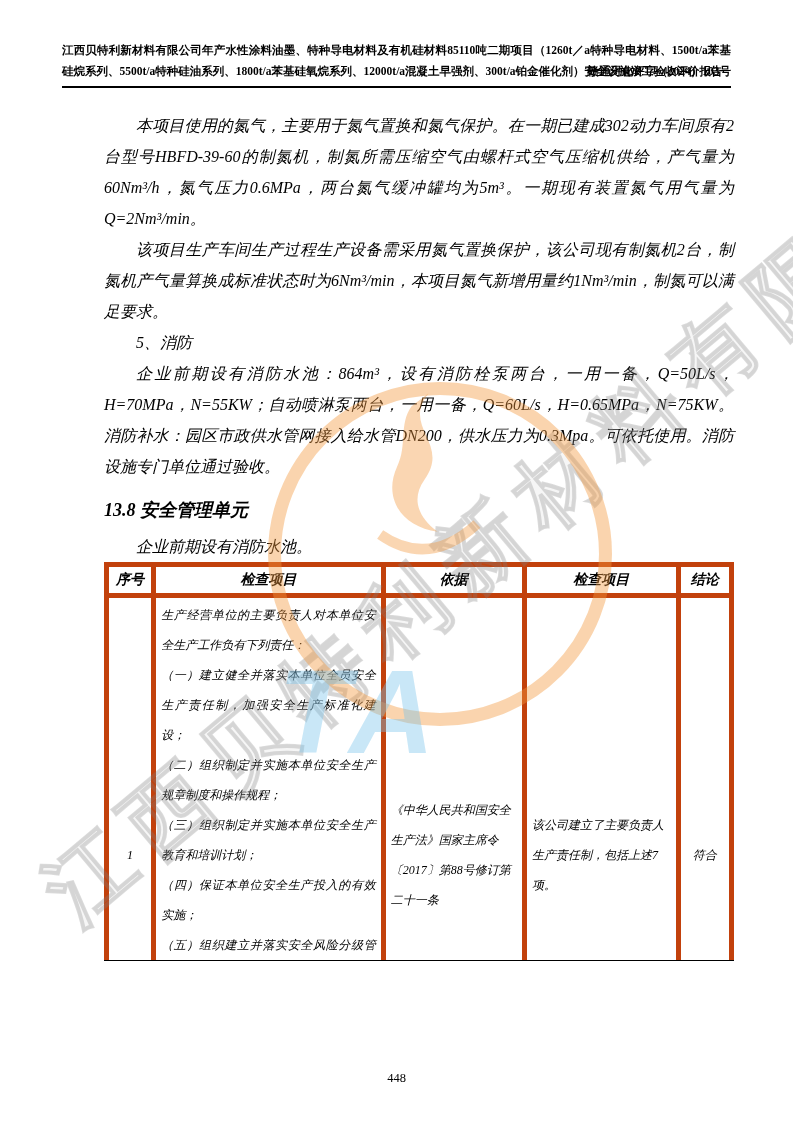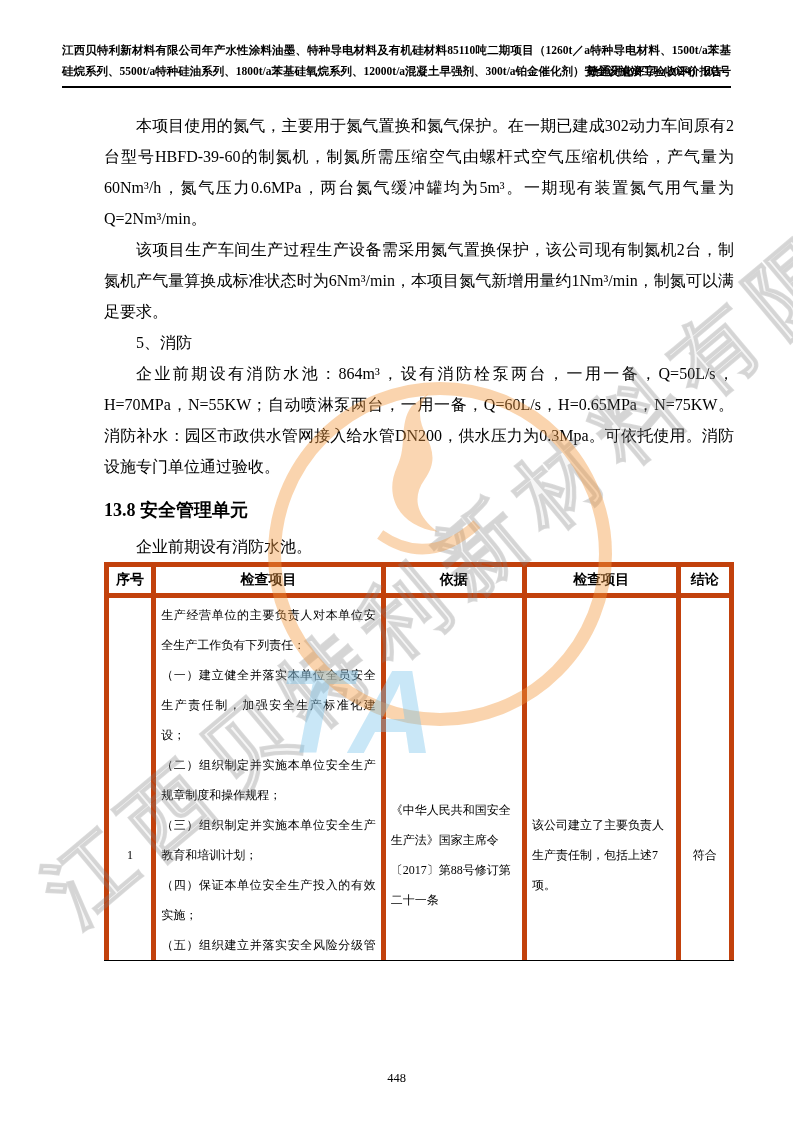--- a/index.html
+++ b/index.html
@@ -11,21 +11,21 @@
 
   
   .header {
     position:relative; margin:40px 62px 0 62px; padding-bottom:5px;
     border-bottom:2.5px solid #000;
     font-size:11.5px; font-weight:bold; line-height:1.8; text-align:justify;
   }
   .doc-number { position:absolute; right:0; bottom:5px; font-weight:bold; }
 
   
-  .content { position:relative; z-index:1; margin:22px 59px 0 104px; }
+  .content { position:relative; z-index:1; margin:22px 59px 0 104px;font-style:italic; }
   .body-para { margin:0; font-size:16px; line-height:31px; text-align:justify; text-indent:2em; }
   .section-heading { margin:16px 0 9px 0; font-size:18px; font-weight:bold; }
   .table-intro { margin:0; font-size:16px; line-height:31px; text-indent:2em; }
   .table-caption { margin:6px 0 5px 0; text-align:center; font-size:15px; font-weight:bold; }
 
   
   .table-wrap { height:398px; overflow:hidden; border-bottom:1.5px solid #000; }
   table.check { width:100%; border-collapse:collapse; table-layout:fixed; }
   table.check th, table.check td { border:5px solid #c2410c; padding:2px 5px; }
   table.check th { font-size:14px; font-weight:bold; text-align:center; height:22px; }

